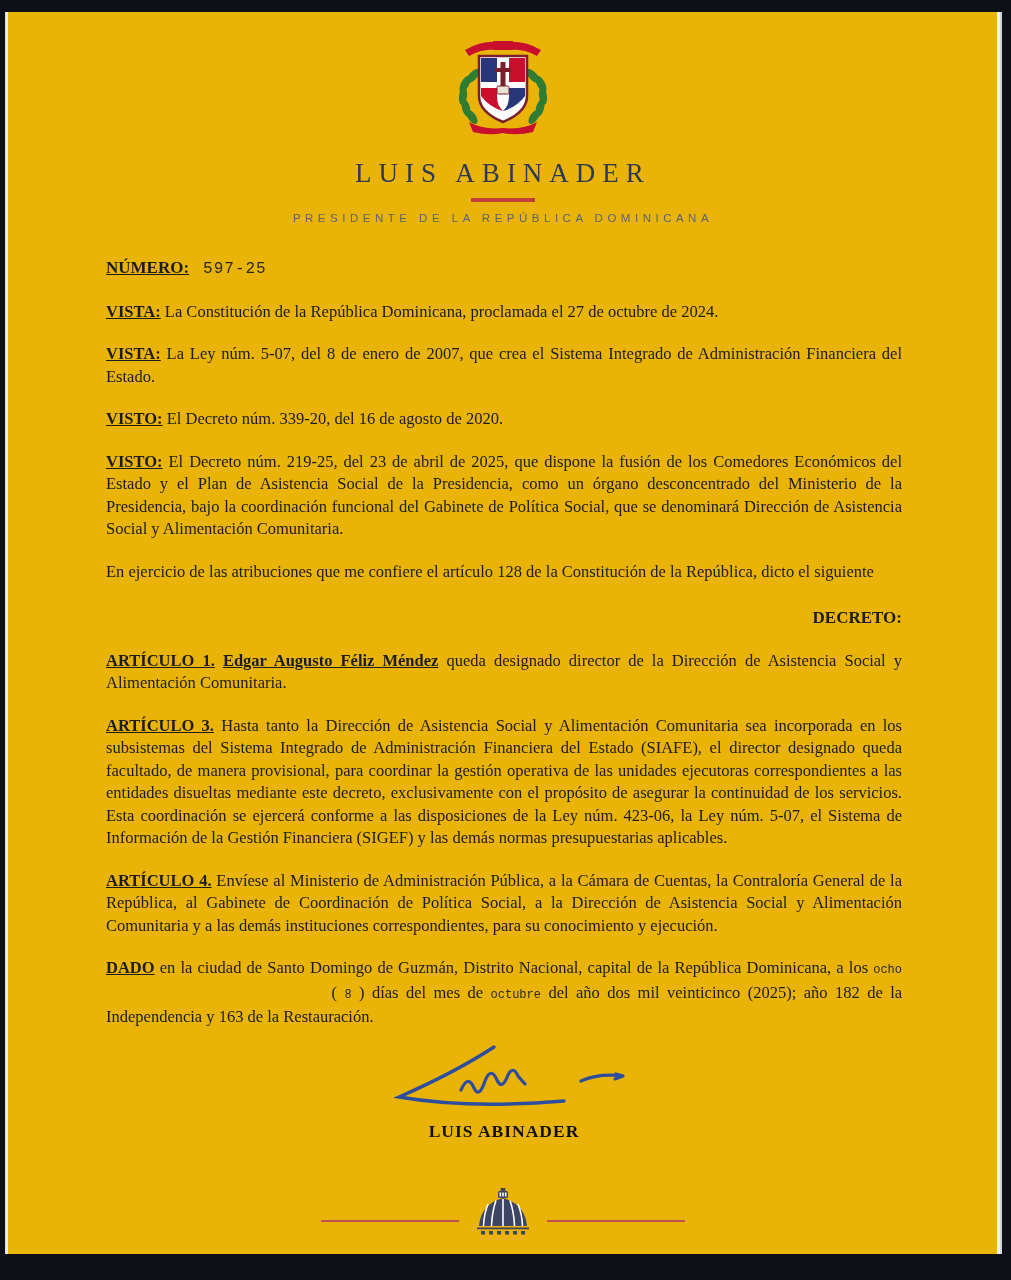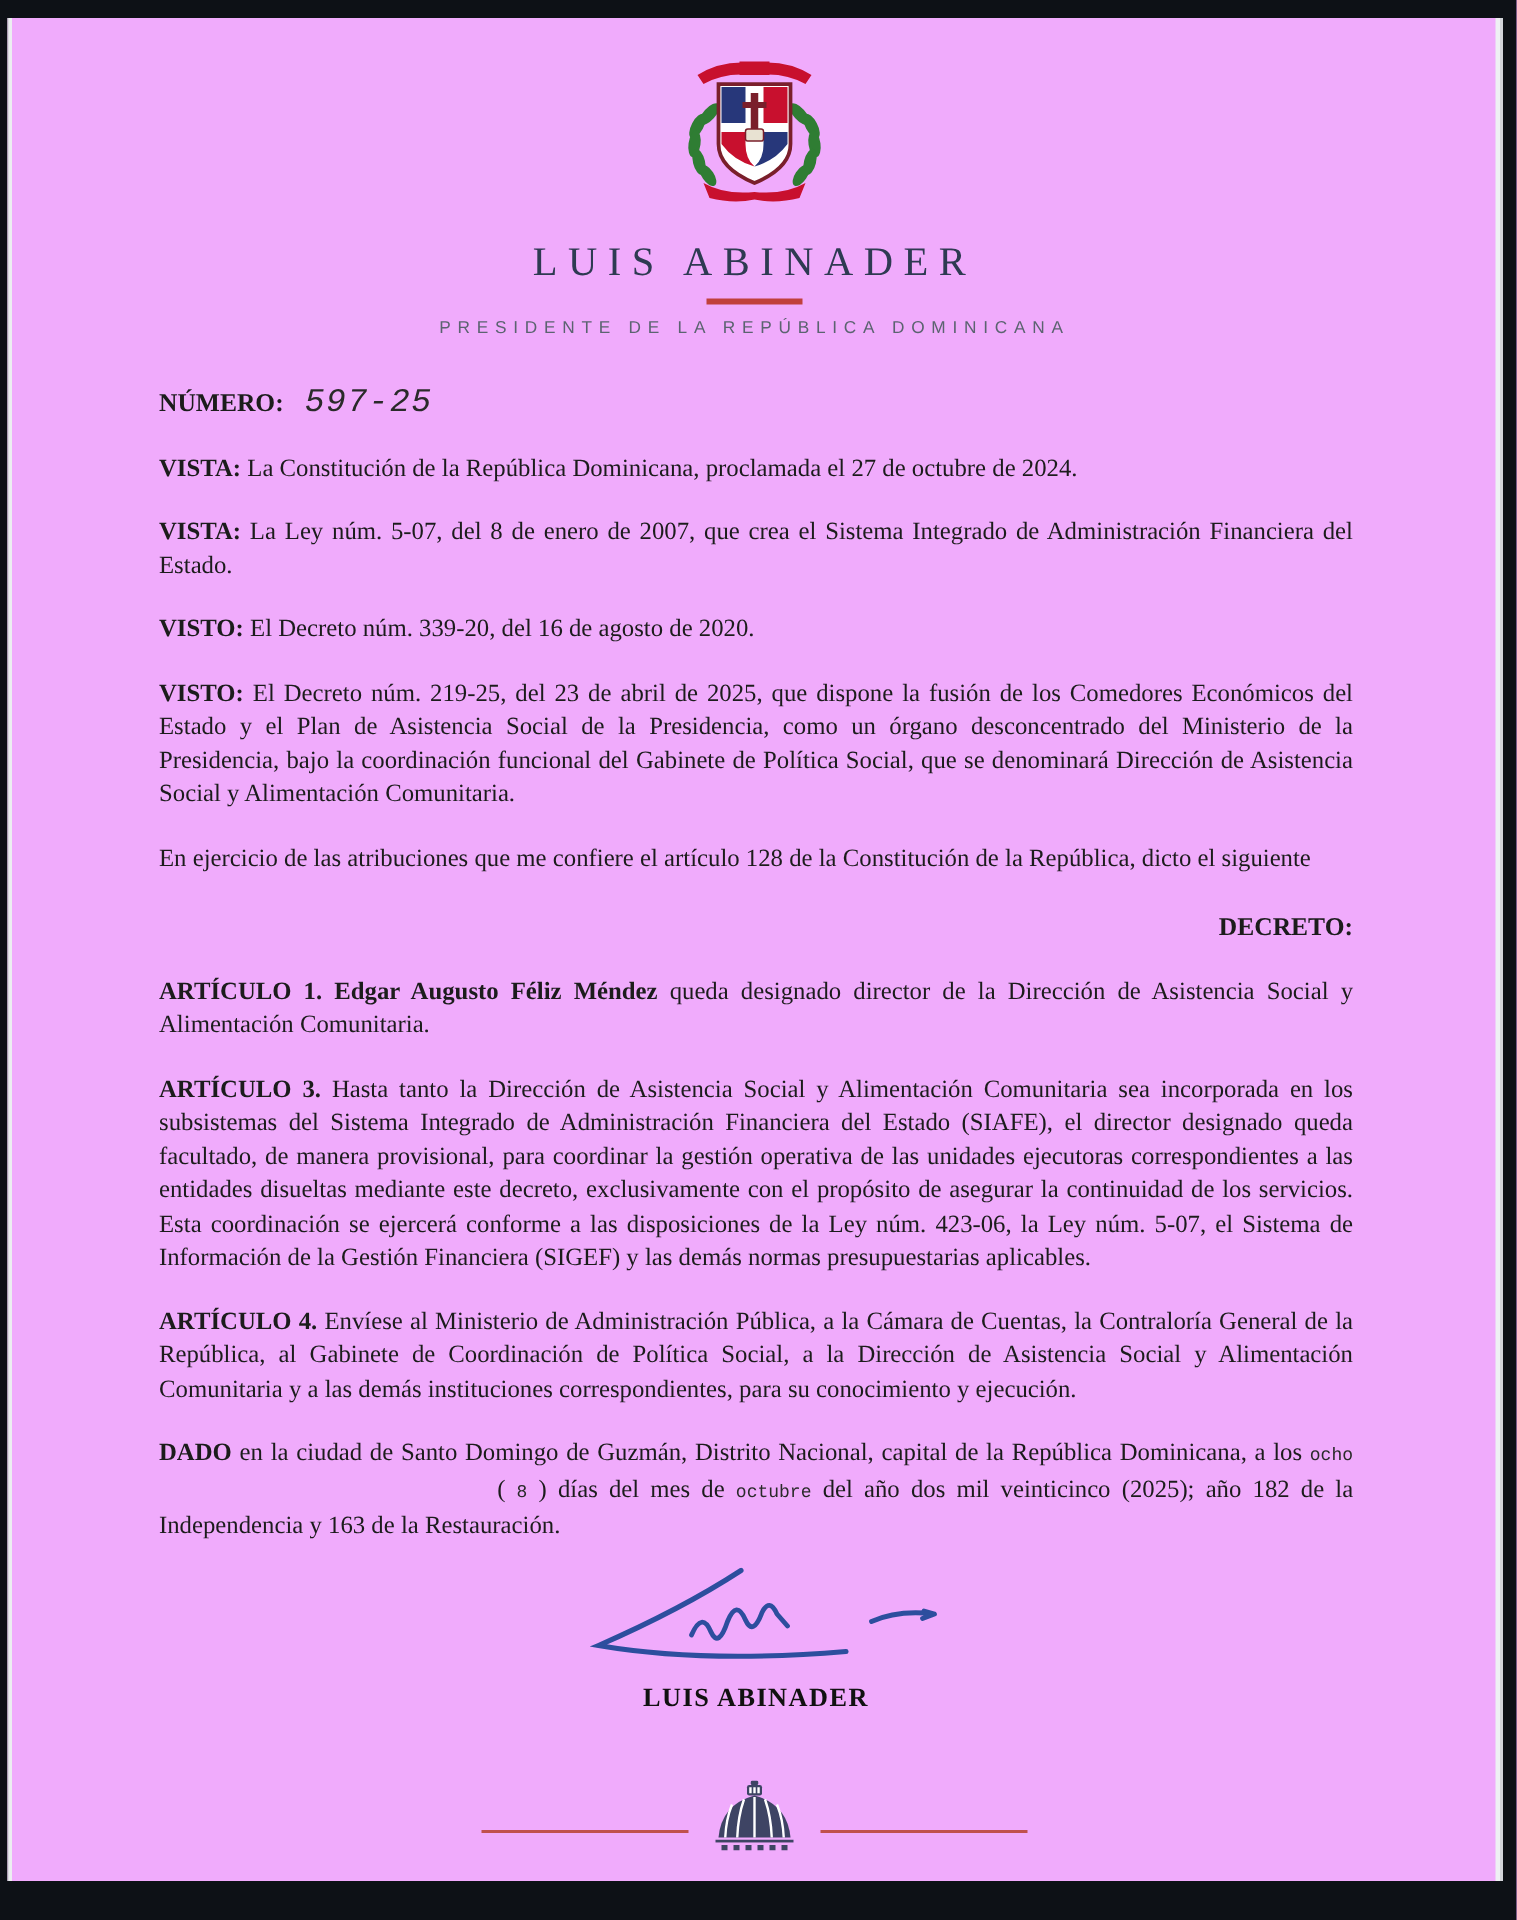--- a/index.html
+++ b/index.html
@@ -6,21 +6,21 @@
   body {
     width: 1011px; height: 1280px;
     background: #0d1116;
     font-family: "Liberation Serif", serif;
     position: relative;
     overflow: hidden;
   }
   .page {
     position: absolute;
     left: 5px; right: 9px; top: 12px; bottom: 26px;
-    background: #f0abfc;
+    background: #eab308;
     border-left: 1px solid #d9dbe0;
     border-right: 2px solid #d3d5da;
     box-shadow: inset 2px 0 0 #eceef1, inset -3px 0 0 #eef0f3;
     overflow: hidden;
   }
   .doc-header { text-align: center; padding-top: 26px; }
   .emblem { display: inline-block; }
   .president-name {
     margin-top: 16px;
     font-size: 27px;
@@ -40,27 +40,27 @@
     color: #5b6370;
   }
   .doc-body {
     padding: 0 98px 0 100px;
     color: #1c1c1c;
     font-size: 16.5px;
     line-height: 22.5px;
   }
   .numero-line { margin-top: 33px; font-size: 17px; }
   .para { margin-top: 20px; text-align: justify; }
-  .lead { font-weight: bold; }
+  .lead { font-weight: bold; text-decoration: underline; }
   .mono {
     font-family: "Liberation Mono", "DejaVu Sans Mono", monospace;
     font-size: 12px;
     color: #2a2a2a;
   }
-  .numero-value { margin-left: 14px; letter-spacing: 1px; font-size: 22px; font-style: italic; }
+  .numero-value { margin-left: 14px; letter-spacing: 1px; font-size: 16px; }
   .decree-heading {
     margin-top: 24px;
     text-align: right;
     font-weight: bold;
     font-size: 17px;
   }
   .dado-gap { display: inline-block; width: 218px; }
   .sig-block { text-align: center; margin-top: 6px; }
   .sig-name {
     font-weight: bold;

